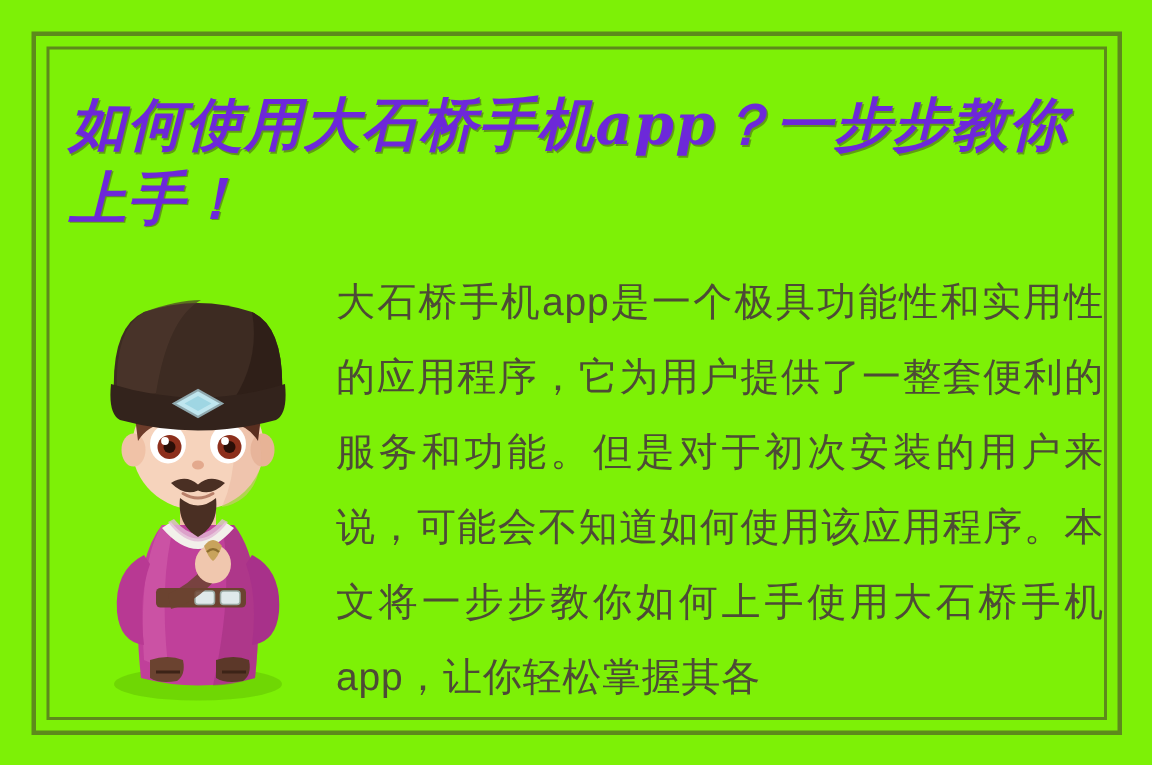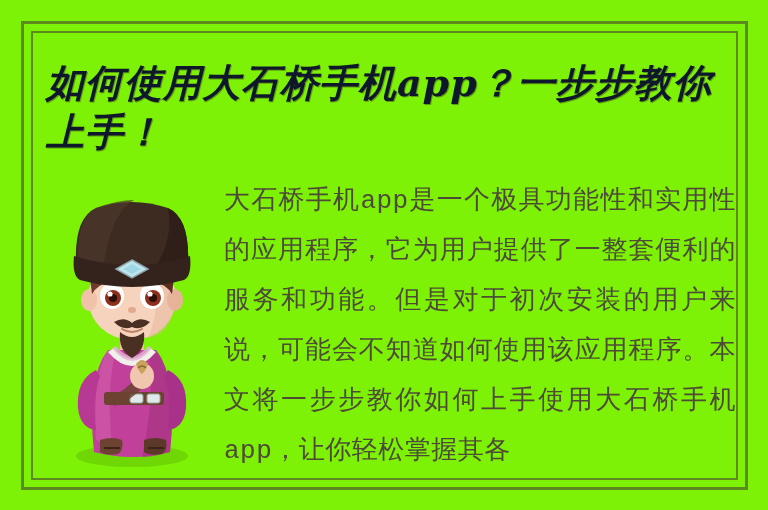--- a/index.html
+++ b/index.html
@@ -48,32 +48,32 @@
     position: absolute;
     left: 46px;
     top: 58px;
     width: 690px;
     font-family: "DejaVu Serif", "Liberation Serif", serif;
     font-size: 38px;
     line-height: 49px;
     font-weight: bold;
     font-style: italic;
     letter-spacing: 1px;
-    color: #0f172a;
+    color: #6d28d9;
     text-shadow: 1px 1px 0 rgba(60,55,30,.45);
     white-space: pre-wrap;
   }
 
   
   .body-text {
     position: absolute;
     left: 224px;
     top: 176px;
     width: 512px;
-    font-family: Liberation Mono, monospace;
+    font-family: Liberation Sans, sans-serif;
     font-size: 26px;
     line-height: 50px;
     color: #4d4b36;
     letter-spacing: .5px;
     text-align: justify;
   }
 
   
   .character {
     position: absolute;

